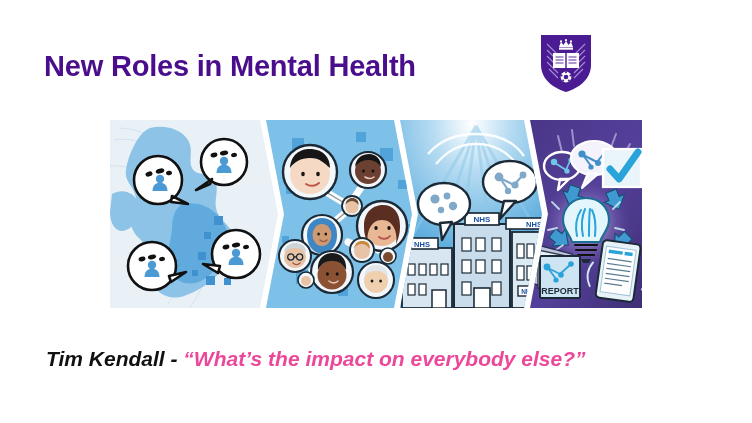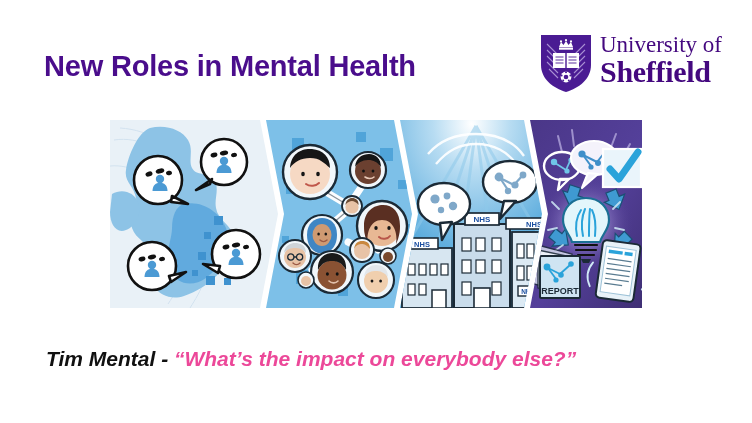--- a/index.html
+++ b/index.html
@@ -148,24 +148,20 @@
             <circle cx="28" cy="40.3" r="1.0"></circle>
             <circle cx="32.4" cy="43.4" r="1.0"></circle>
             <circle cx="30.8" cy="48.6" r="1.0"></circle>
             <circle cx="25.2" cy="48.6" r="1.0"></circle>
             <circle cx="23.6" cy="43.4" r="1.0"></circle>
           </g>
         </g>
       </svg>
     </div>
 
-    <div id="logo-wordmark">
-      <div id="logo-line-university">University of</div>
-      <div id="logo-line-sheffield">Sheffield</div>
-    </div>
 
   </div>
 </div>
 
 <div id="banner-illustration">
   <svg width="532" height="188" viewBox="0 0 532 188" xmlns="http://www.w3.org/2000/svg">
     <defs>
       <clipPath id="clipP1">
           <path d="M0 0 H150 L168 94 L150 188 H0 Z"></path>
         </clipPath>
@@ -635,14 +631,14 @@
           <path d="M26 -14 C31 -6 31 6 26 14"></path>
           <path d="M31 -19 C38 -7 38 9 31 21"></path>
           <path d="M-26 -6 C-31 2 -31 10 -26 18"></path>
         </g>
       </g>
     </g>
   </svg>
 </div>
 
 <div id="slide-caption">
-  <span class="caption-speaker">Tim Mental - </span><span class="caption-quote">“What’s the impact on everybody else?”</span>
+  <span class="caption-speaker">Tim Kendall - </span><span class="caption-quote">“What’s the impact on everybody else?”</span>
 </div>
 
 </body></html>

